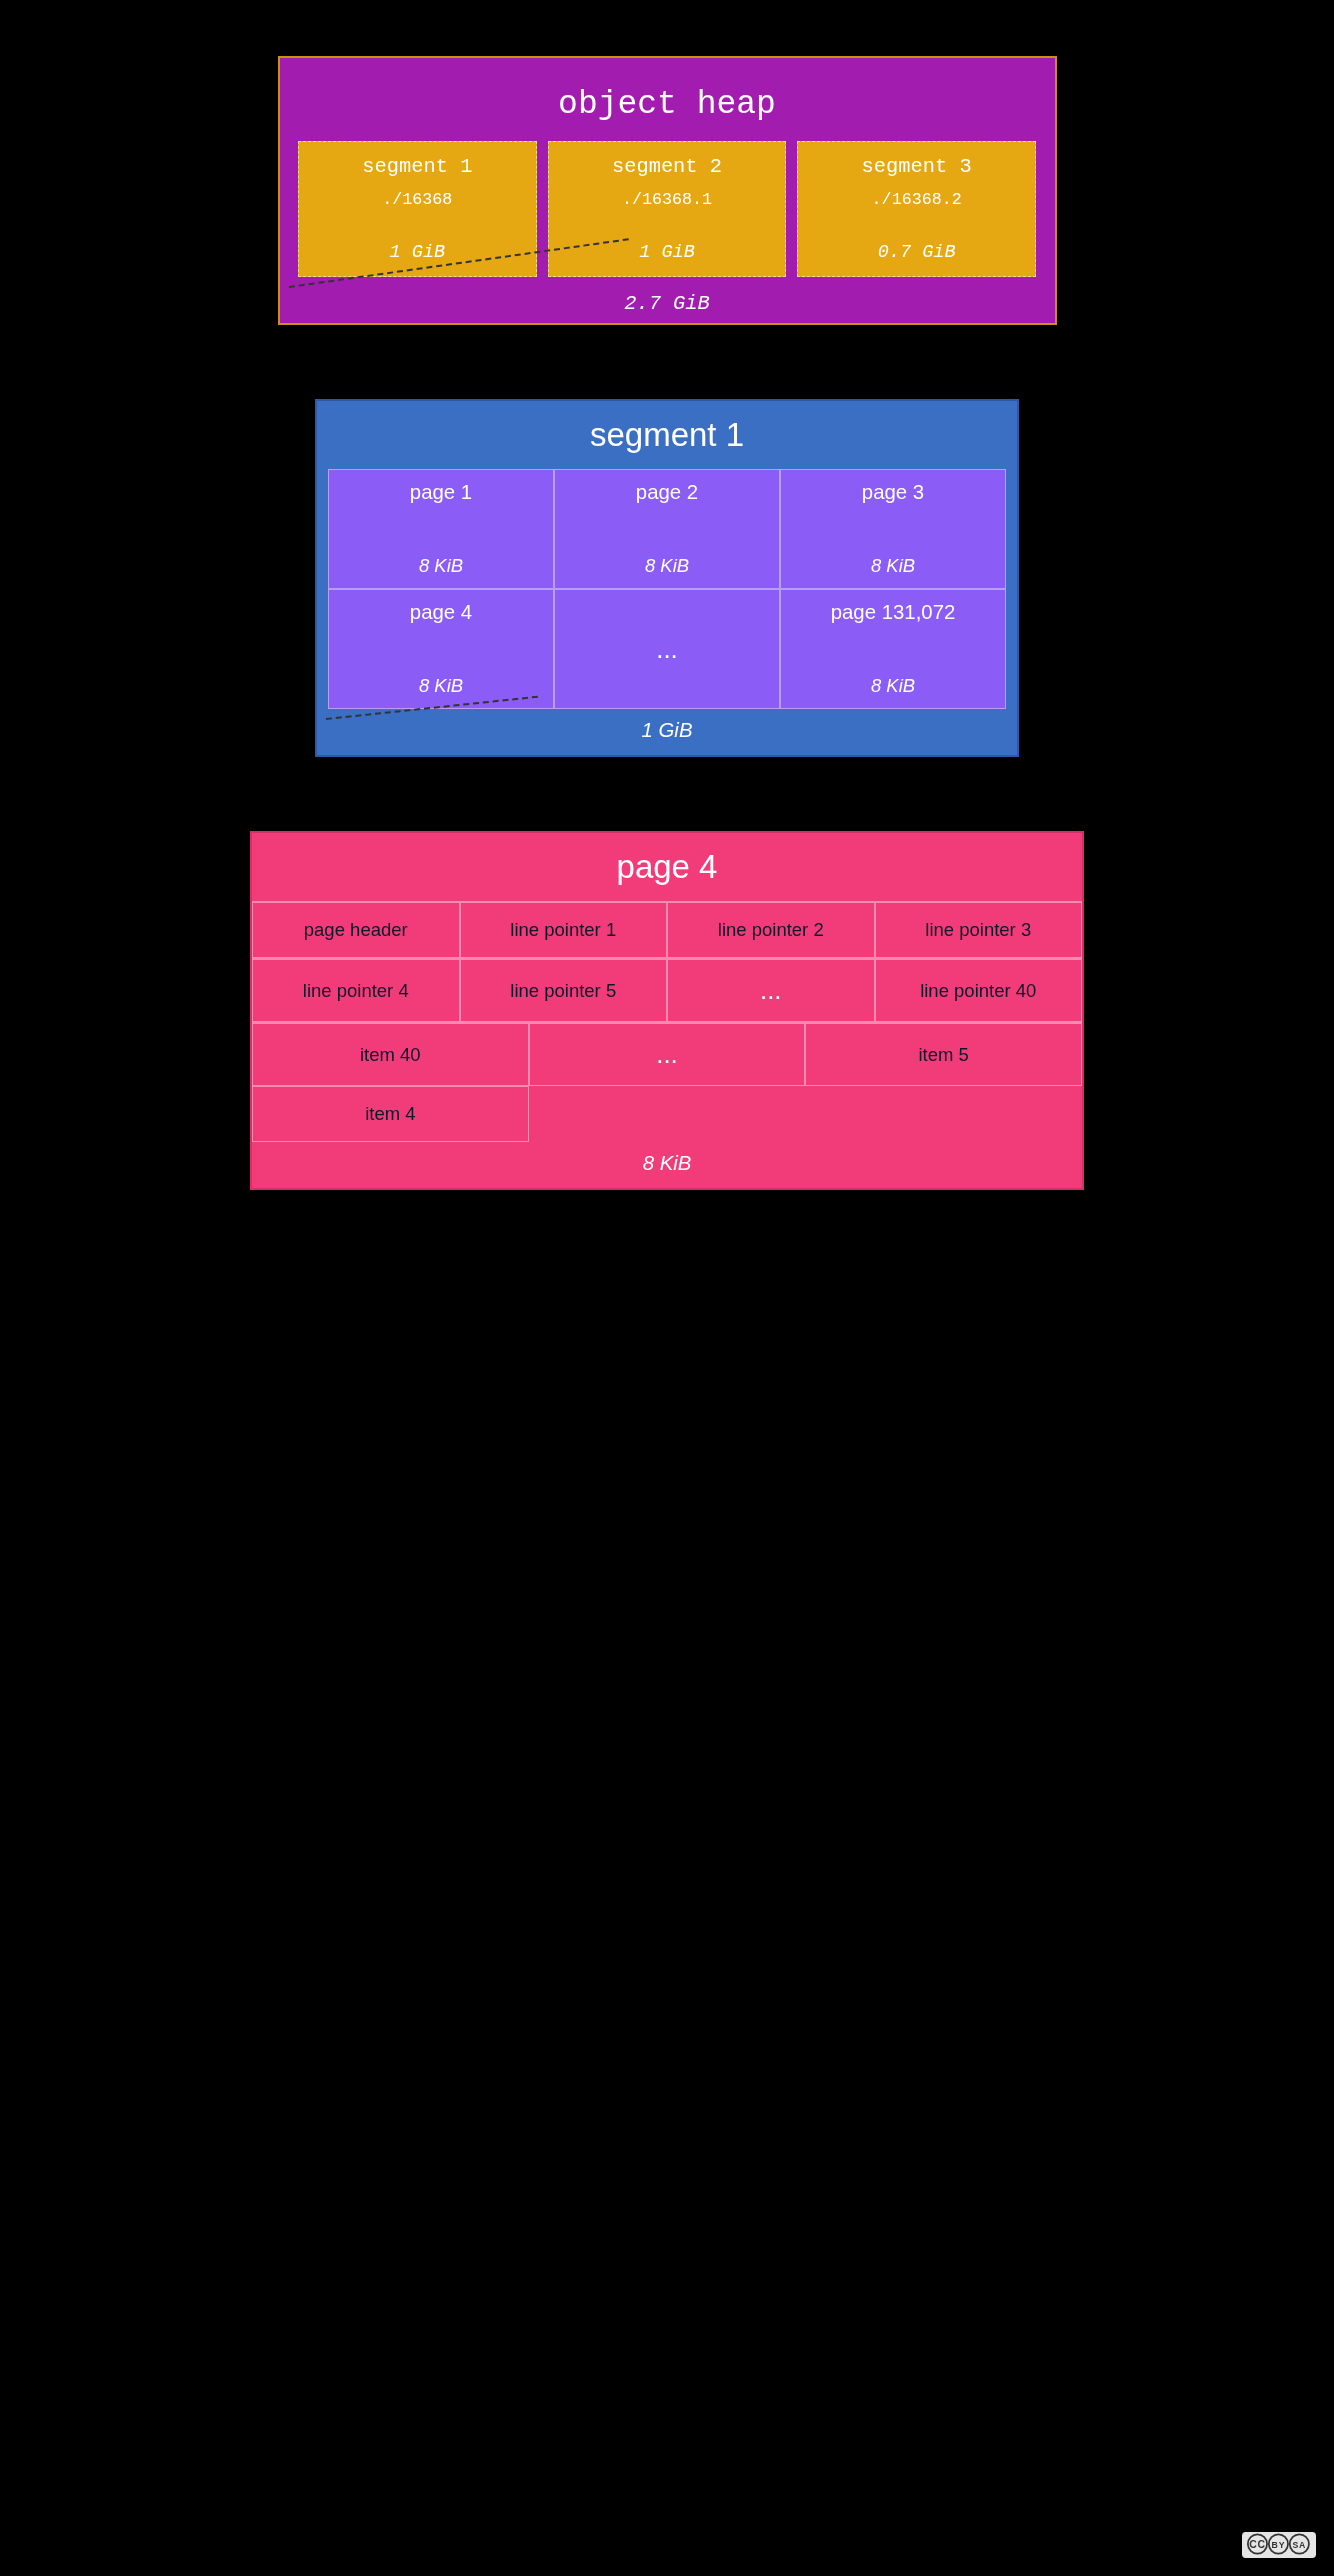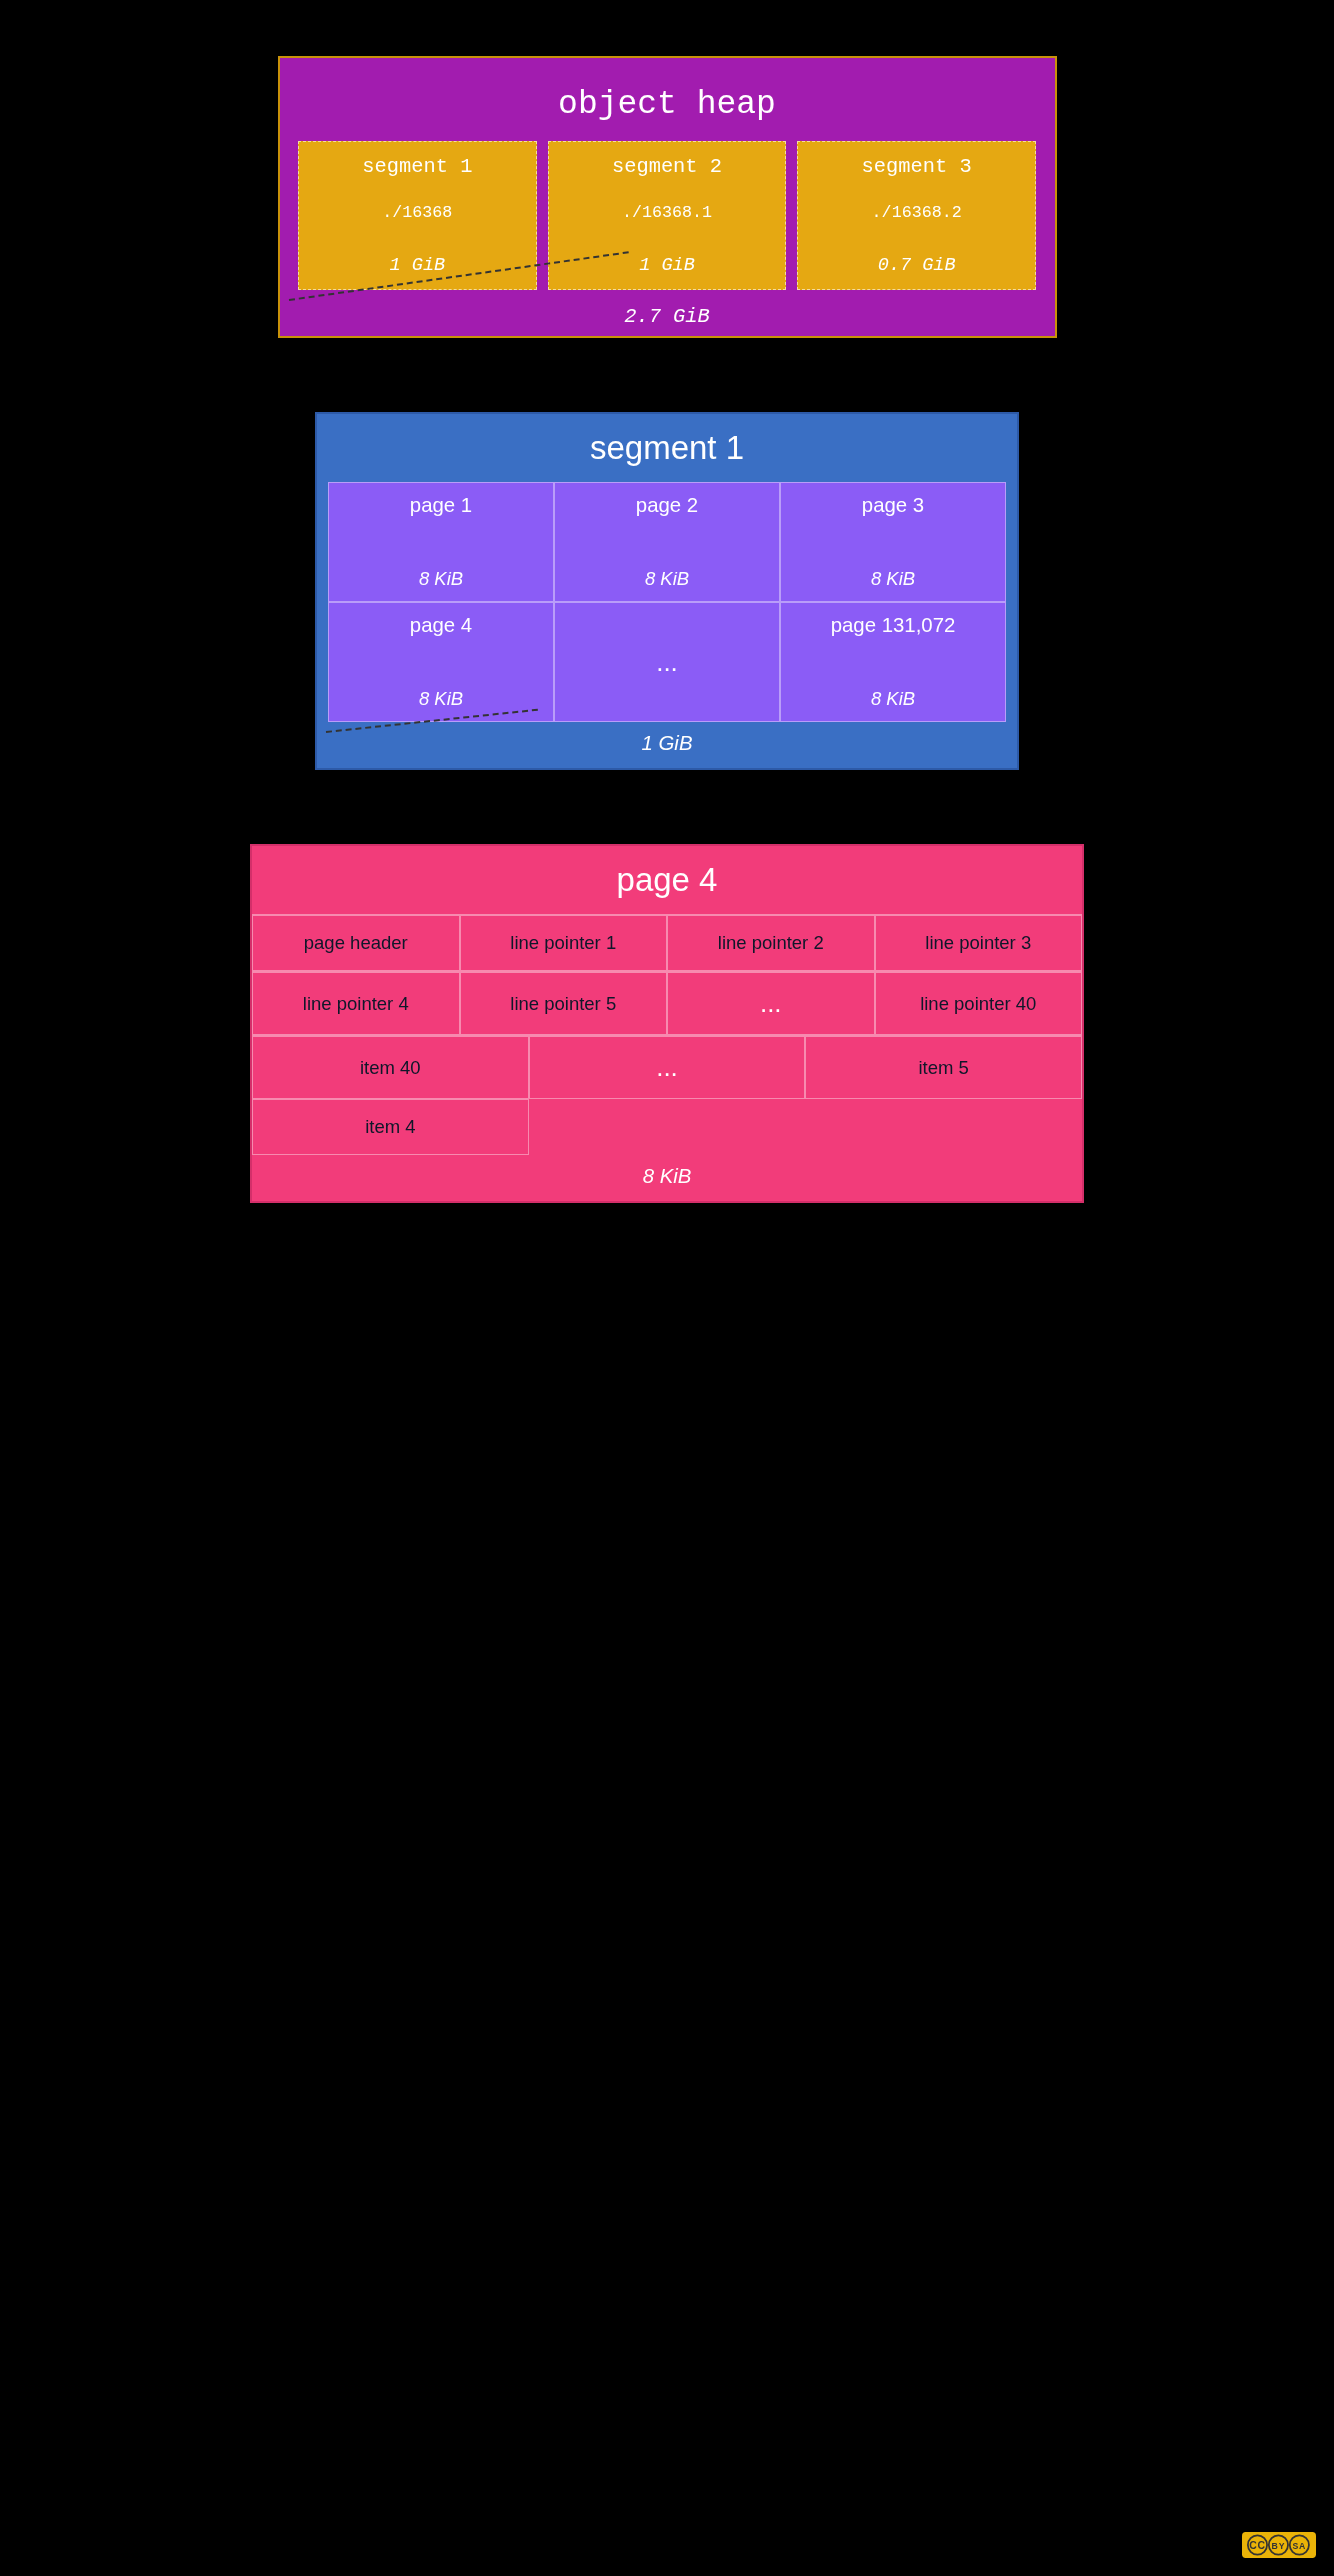--- a/index.html
+++ b/index.html
@@ -49,21 +49,21 @@
     .segment-box-title {
       color: #fff;
       font-size: 20.4px;
       font-weight: 500;
       text-align: center;
     }
     .segment-box-sub {
       color: #fff;
       font-size: 16.7px;
       text-align: center;
-      margin-top: 19px;
+      margin-top: 6px;
     }
     .segment-box-size {
       color: #fff;
       font-size: 18.5px;
       font-style: italic;
       margin-top: 28px;
       text-align: center;
     }
     .heap-total-size {
       position: absolute;
@@ -225,24 +225,24 @@
       position: fixed;
       bottom: 18.5px;
       right: 18.5px;
       display: flex;
       align-items: center;
       gap: 3.7px;
     }
     .cc-icon {
       width: 74px;
       height: 26px;
-      background: #eab308;
+      background: #e5e5e5;
       border-radius: 3.7px;
       display: flex;
-      align-items: flex-end;
+      align-items: flex-start;
       justify-content: center;
       font-size: 10.2px;
       color: #333;
       font-weight: bold;
       letter-spacing: 0.9px;
       padding: 1.9px 5.6px;
       gap: 2.8px;
     }
   </style>
 </head>

